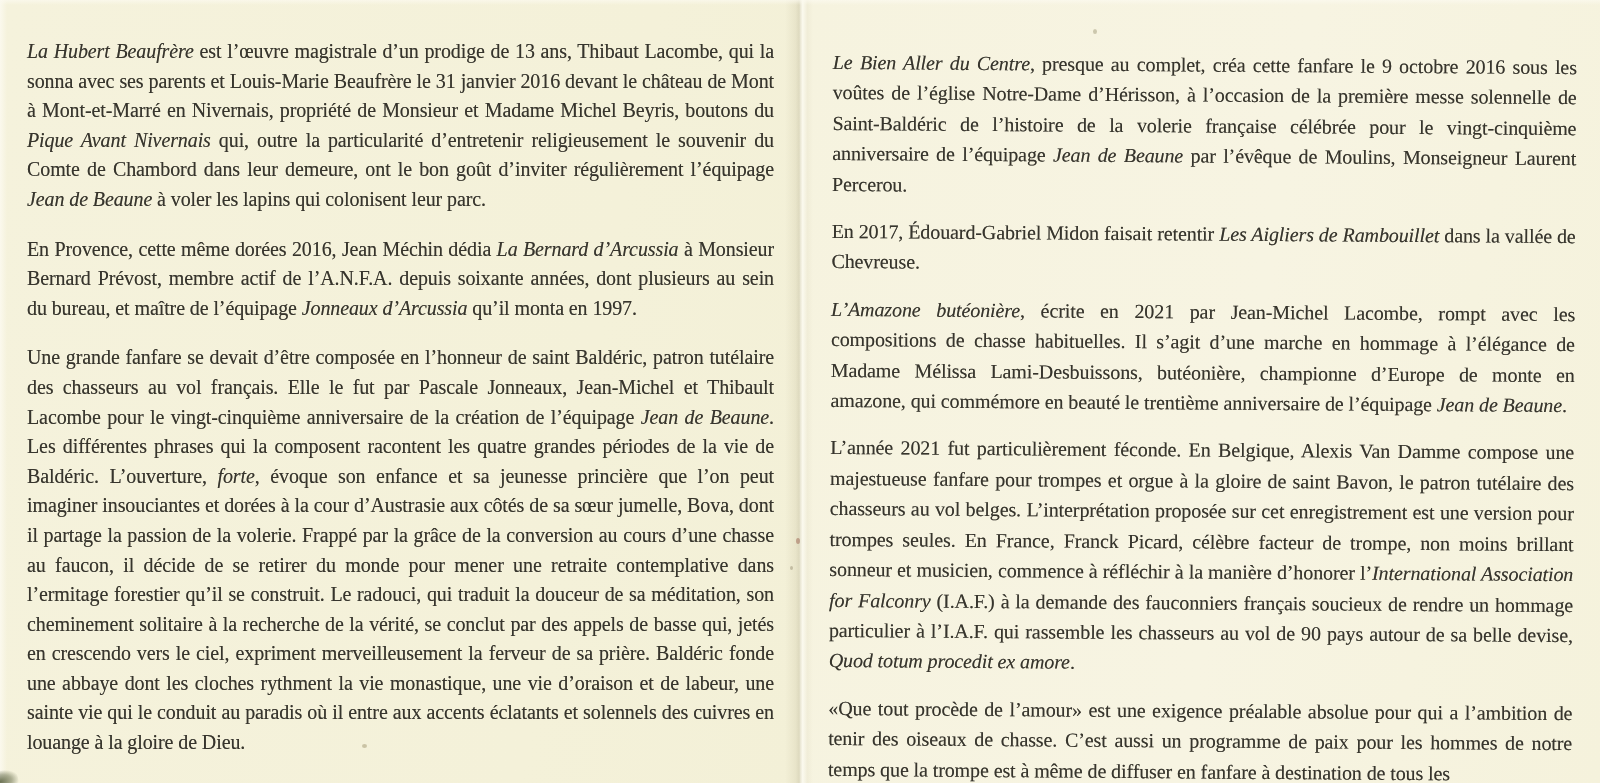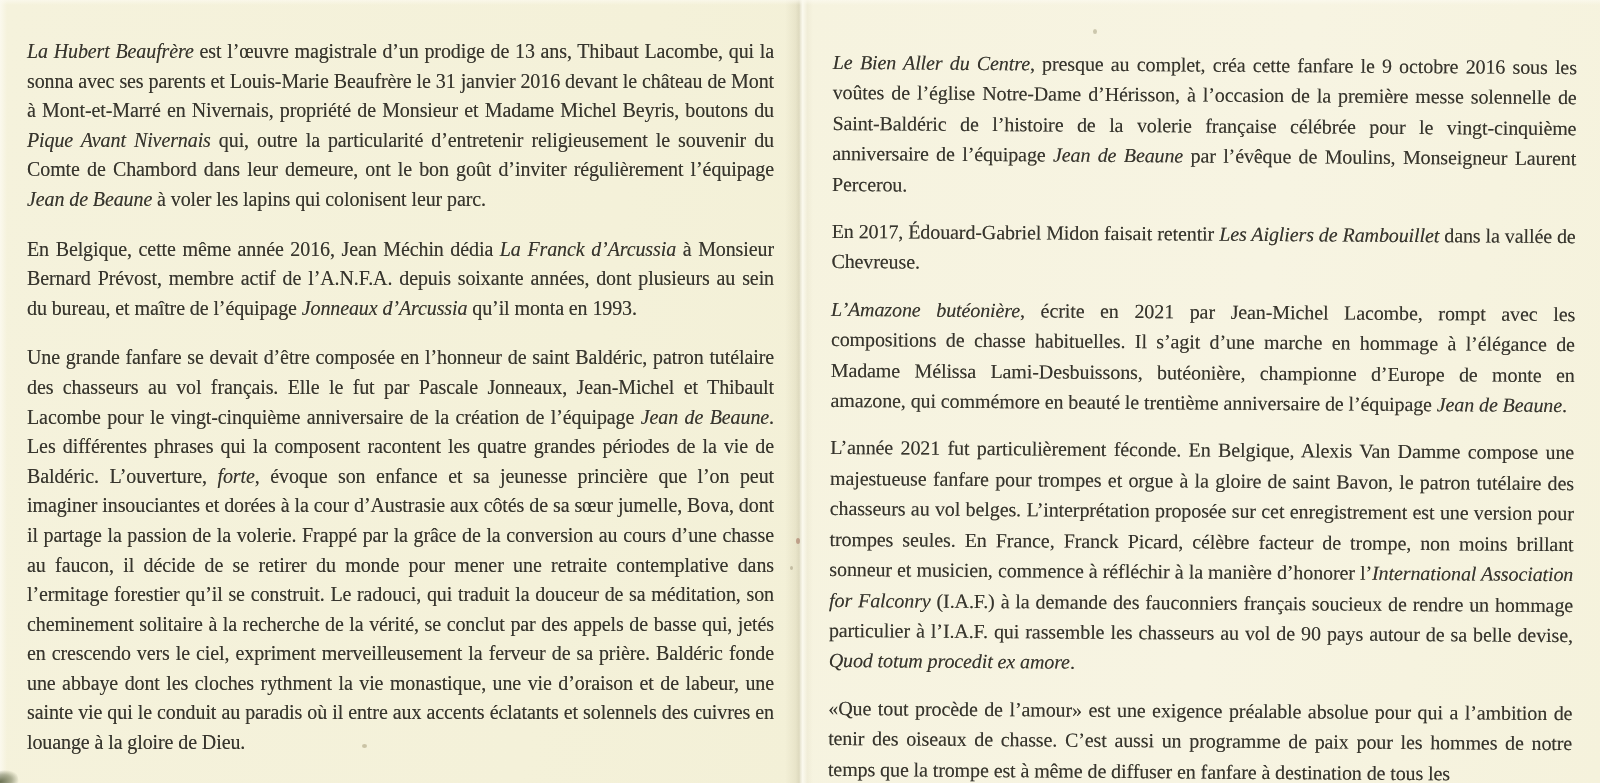--- a/index.html
+++ b/index.html
@@ -66,21 +66,21 @@
 
 <div class="scan-surface">
   <div class="page page-left"></div>
   <div class="page page-right"></div>
   <div class="fold-crease"></div>
   <div class="scan-edge-left"></div>
   <div class="scan-edge-top"></div>
 
   <div class="text-column column-left">
       <p><span class="it">La Hubert Beaufrère</span><span> est l’œuvre magistrale d’un prodige de 13 ans, Thibaut Lacombe, qui la sonna avec ses parents et Louis-Marie Beaufrère le 31 janvier 2016 devant le château de Mont à Mont-et-Marré en Nivernais, propriété de Monsieur et Madame Michel Beyris, boutons du </span><span class="it">Pique Avant Nivernais</span><span> qui, outre la particularité d’entretenir religieusement le souvenir du Comte de Chambord dans leur demeure, ont le bon goût d’inviter régulièrement l’équipage </span><span class="it">Jean de Beaune</span><span> à voler les lapins qui colonisent leur parc.</span></p>
-      <p><span>En Belgique, cette même année 2016, Jean Méchin dédia </span><span class="it">La Franck d’Arcussia</span><span> à Monsieur Bernard Prévost, membre actif de l’A.N.F.A. depuis soixante années, dont plusieurs au sein du bureau, et maître de l’équipage </span><span class="it">Jonneaux d’Arcussia</span><span> qu’il monta en 1993.</span></p>
+      <p><span>En Provence, cette même dorées 2016, Jean Méchin dédia </span><span class="it">La Bernard d’Arcussia</span><span> à Monsieur Bernard Prévost, membre actif de l’A.N.F.A. depuis soixante années, dont plusieurs au sein du bureau, et maître de l’équipage </span><span class="it">Jonneaux d’Arcussia</span><span> qu’il monta en 1997.</span></p>
       <p><span>Une grande fanfare se devait d’être composée en l’honneur de saint Baldéric, patron tutélaire des chasseurs au vol français. Elle le fut par Pascale Jonneaux, Jean-Michel et Thibault Lacombe pour le vingt-cinquième anniversaire de la création de l’équipage </span><span class="it">Jean de Beaune</span><span>. Les différentes phrases qui la composent racontent les quatre grandes périodes de la vie de Baldéric. L’ouverture, </span><span class="it">forte</span><span>, évoque son enfance et sa jeunesse princière que l’on peut imaginer insouciantes et dorées à la cour d’Austrasie aux côtés de sa sœur jumelle, Bova, dont il partage la passion de la volerie. Frappé par la grâce de la conversion au cours d’une chasse au faucon, il décide de se retirer du monde pour mener une retraite contemplative dans l’ermitage forestier qu’il se construit. Le radouci, qui traduit la douceur de sa méditation, son cheminement solitaire à la recherche de la vérité, se conclut par des appels de basse qui, jetés en crescendo vers le ciel, expriment merveilleusement la ferveur de sa prière. Baldéric fonde une abbaye dont les cloches rythment la vie monastique, une vie d’oraison et de labeur, une sainte vie qui le conduit au paradis où il entre aux accents éclatants et solennels des cuivres en louange à la gloire de Dieu.</span></p>
     </div>
 
   <div class="text-column column-right">
       <p><span class="it">Le Bien Aller du Centre</span><span>, presque au complet, créa cette fanfare le 9 octobre 2016 sous les voûtes de l’église Notre-Dame d’Hérisson, à l’occasion de la première messe solennelle de Saint-Baldéric de l’histoire de la volerie française célébrée pour le vingt-cinquième anniversaire de l’équipage </span><span class="it">Jean de Beaune</span><span> par l’évêque de Moulins, Monseigneur Laurent Percerou.</span></p>
       <p><span>En 2017, Édouard-Gabriel Midon faisait retentir </span><span class="it">Les Aigliers de Rambouillet</span><span> dans la vallée de Chevreuse.</span></p>
       <p><span class="it">L’Amazone butéonière</span><span>, écrite en 2021 par Jean-Michel Lacombe, rompt avec les compositions de chasse habituelles. Il s’agit d’une marche en hommage à l’élégance de Madame Mélissa Lami-Desbuissons, butéonière, championne d’Europe de monte en amazone, qui commémore en beauté le trentième anniversaire de l’équipage </span><span class="it">Jean de Beaune</span><span>.</span></p>
       <p><span>L’année 2021 fut particulièrement féconde. En Belgique, Alexis Van Damme compose une majestueuse fanfare pour trompes et orgue à la gloire de saint Bavon, le patron tutélaire des chasseurs au vol belges. L’interprétation proposée sur cet enregistrement est une version pour trompes seules. En France, Franck Picard, célèbre facteur de trompe, non moins brillant sonneur et musicien, commence à réfléchir à la manière d’honorer l’</span><span class="it">International Association for Falconry</span><span> (I.A.F.) à la demande des fauconniers français soucieux de rendre un hommage particulier à l’I.A.F. qui rassemble les chasseurs au vol de 90 pays autour de sa belle devise, </span><span class="it">Quod totum procedit ex amore</span><span>.</span></p>
       <p><span>«Que tout procède de l’amour» est une exigence préalable absolue pour qui a l’ambition de tenir des oiseaux de chasse. C’est aussi un programme de paix pour les hommes de notre temps que la trompe est à même de diffuser en fanfare à destination de tous les</span></p>
     </div>

